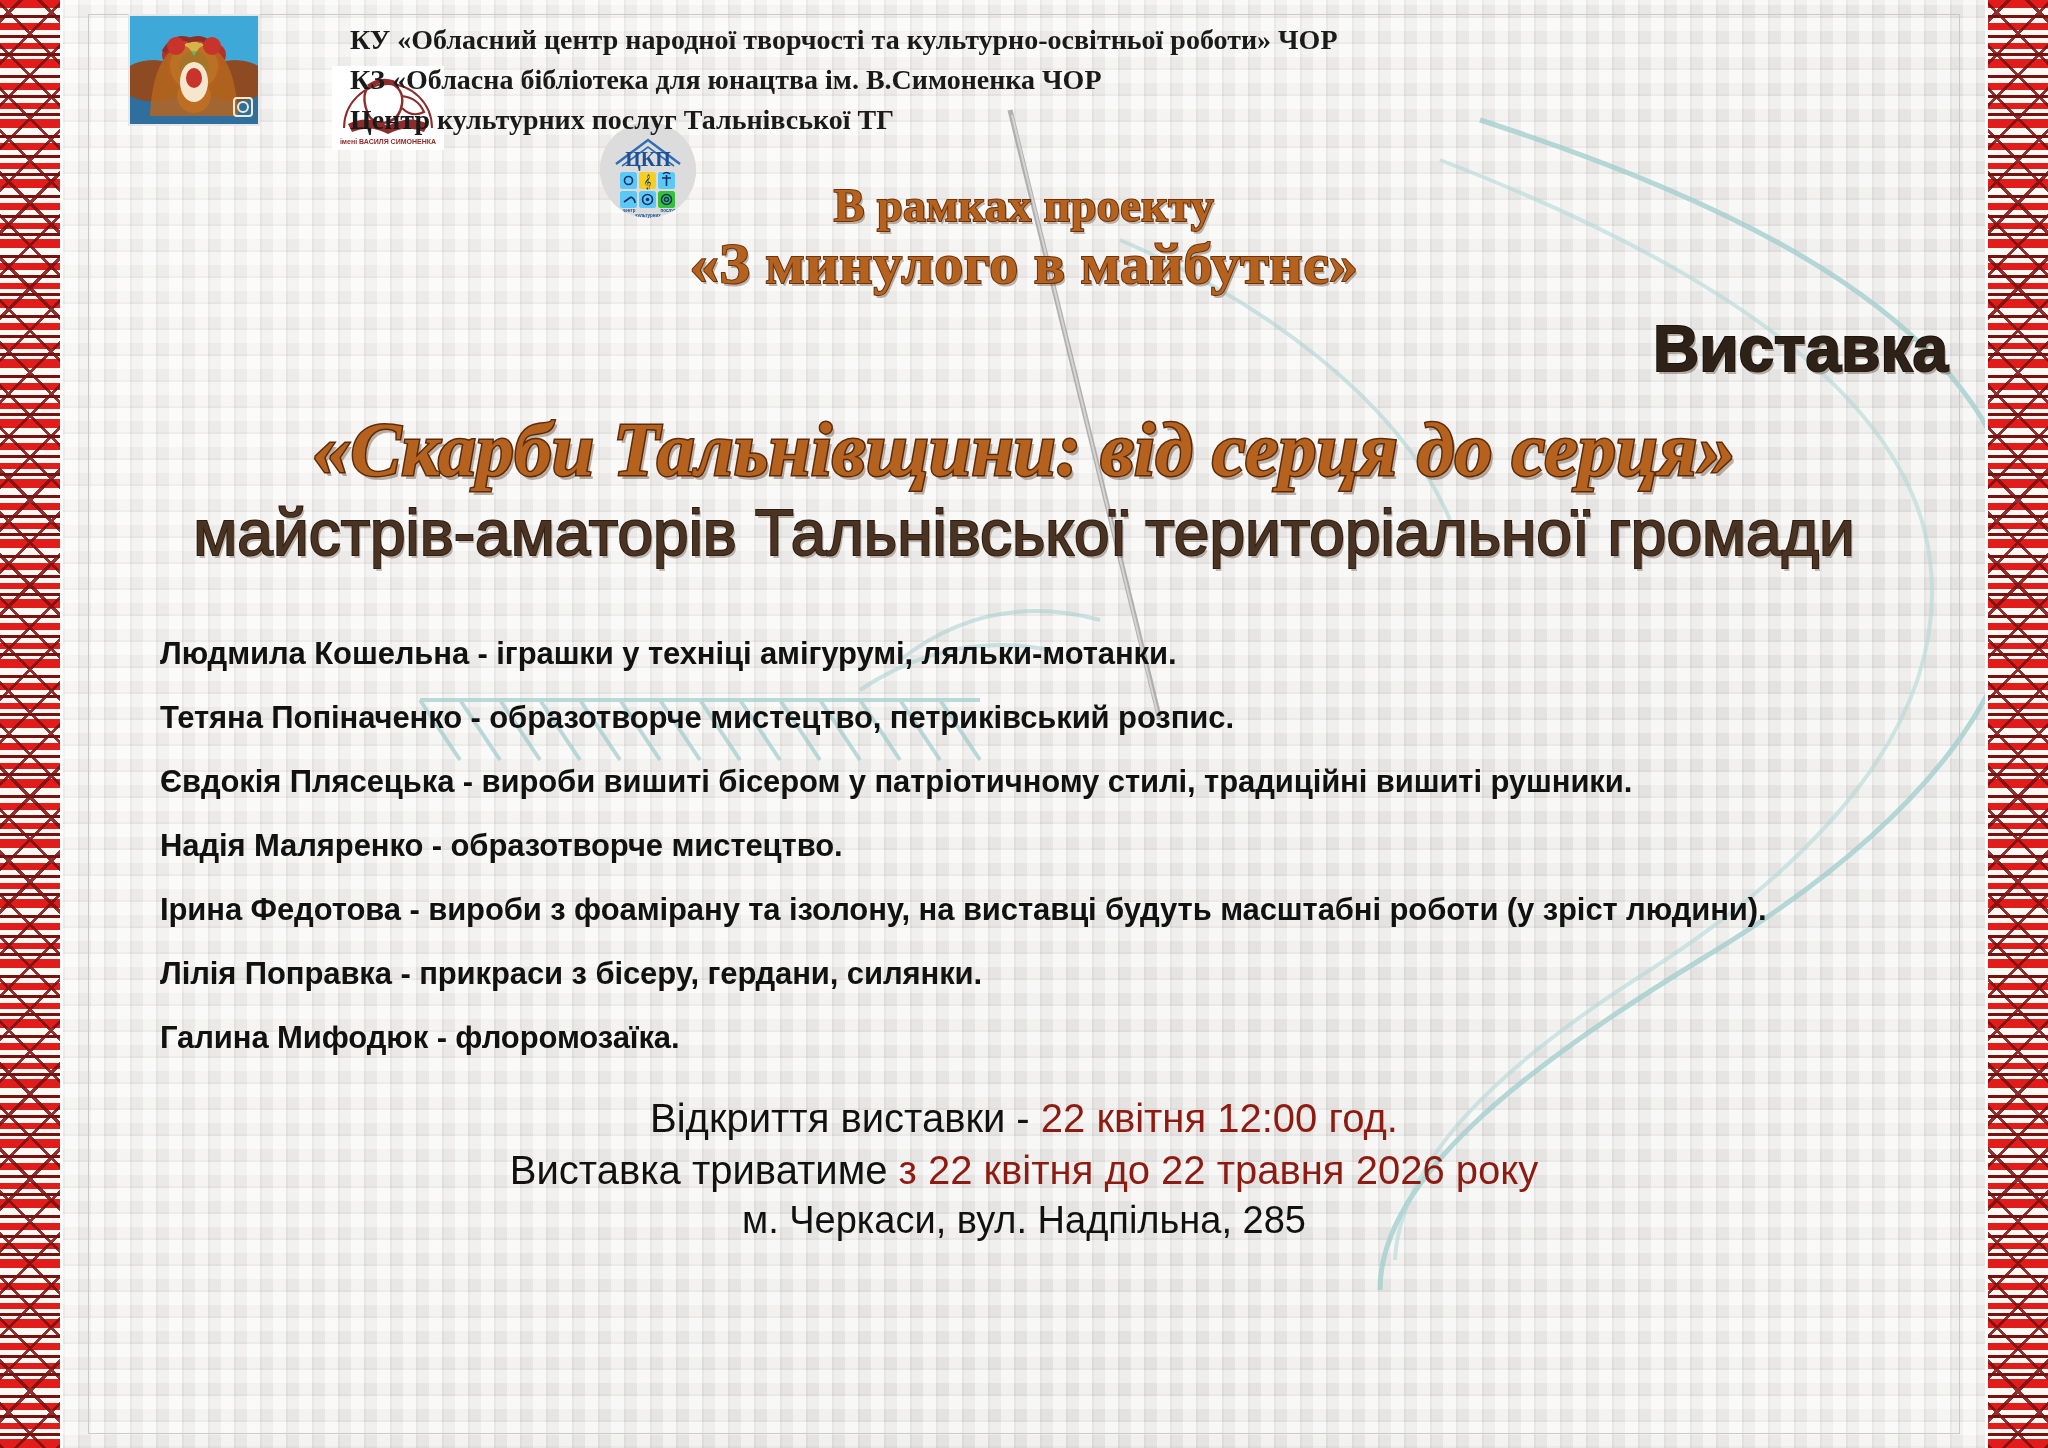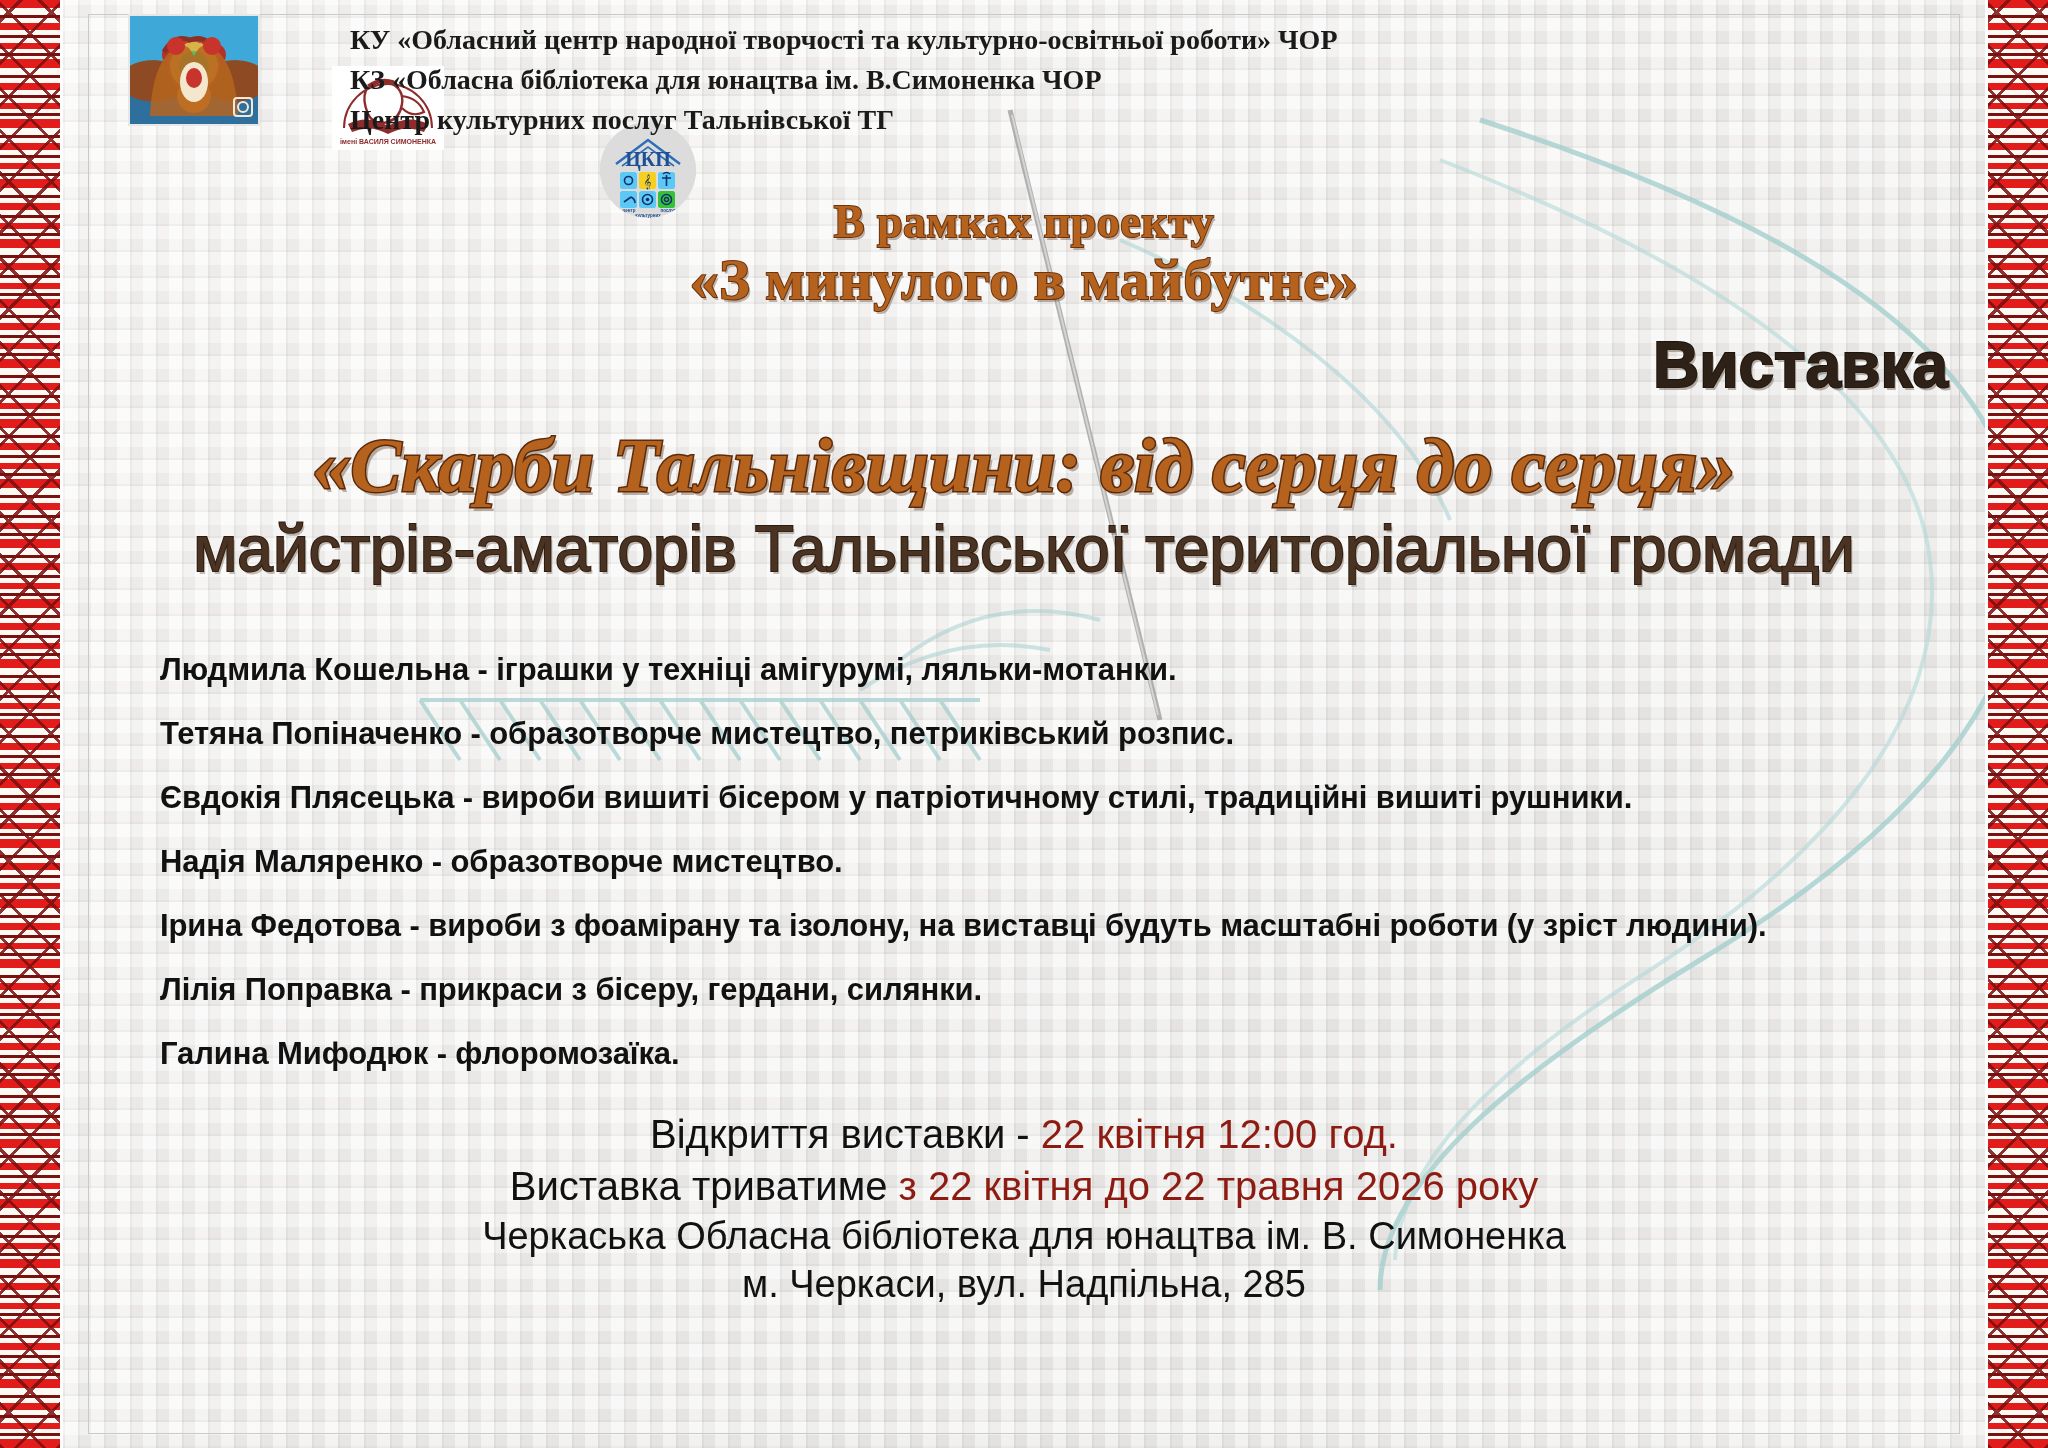--- a/index.html
+++ b/index.html
@@ -132,21 +132,21 @@
   .logo-ckp{
     position:absolute;left:500px;top:122px;width:96px;height:96px;
     border-radius:50%;
     background:#dcdcdc;
     overflow:hidden;
   }
 
   
   .project{
     text-align:center;
-    margin-top:16px;
+    margin-top:0;
   }
   .project-line{
     font-family:"Liberation Serif", serif;
     font-weight:700;
     color:#b5621e;
     -webkit-text-stroke:2px #6b3410;
     paint-order:stroke fill;
     letter-spacing:.5px;
     line-height:1.12;
     text-shadow:2px 3px 0 rgba(90,50,20,.35);
@@ -347,18 +347,17 @@
       <div class="participant">Євдокія Плясецька - вироби вишиті бісером у патріотичному стилі, традиційні вишиті рушники.</div>
       <div class="participant">Надія Маляренко - образотворче мистецтво.</div>
       <div class="participant">Ірина Федотова - вироби з фоамірану та ізолону, на виставці будуть масштабні роботи (у зріст людини).</div>
       <div class="participant">Лілія Поправка - прикраси з бісеру, гердани, силянки.</div>
       <div class="participant">Галина Мифодюк - флоромозаїка.</div>
     </div>
 
     <div class="footer">
       <div class="foot-line"><span>Відкриття виставки - </span><span class="accent">22 квітня 12:00 год.</span></div>
       <div class="foot-line"><span>Виставка триватиме </span><span class="accent">з 22 квітня до 22 травня 2026 року</span></div>
-      <div class="foot-line small">Черкаська Обласна бібліотека для юнацтва ім. В. Симоненка</div>
       <div class="foot-line small">м. Черкаси, вул. Надпільна, 285</div>
     </div>
 
   </div>
 </div>
 
 </body></html>

